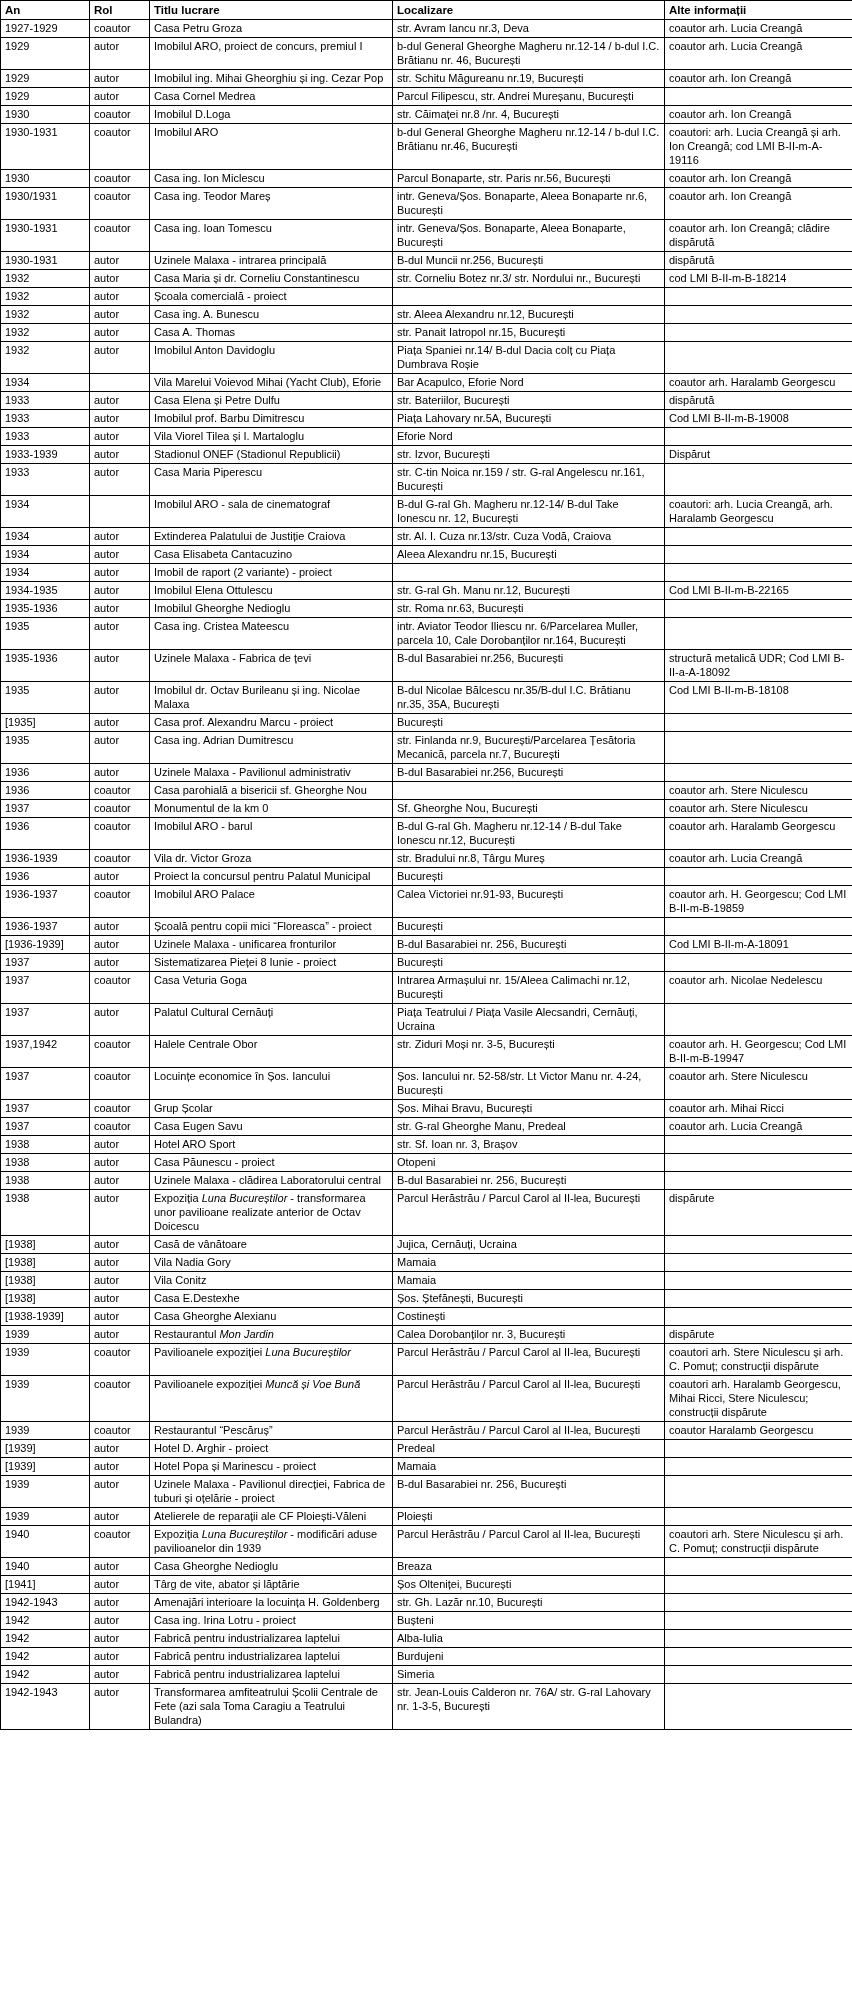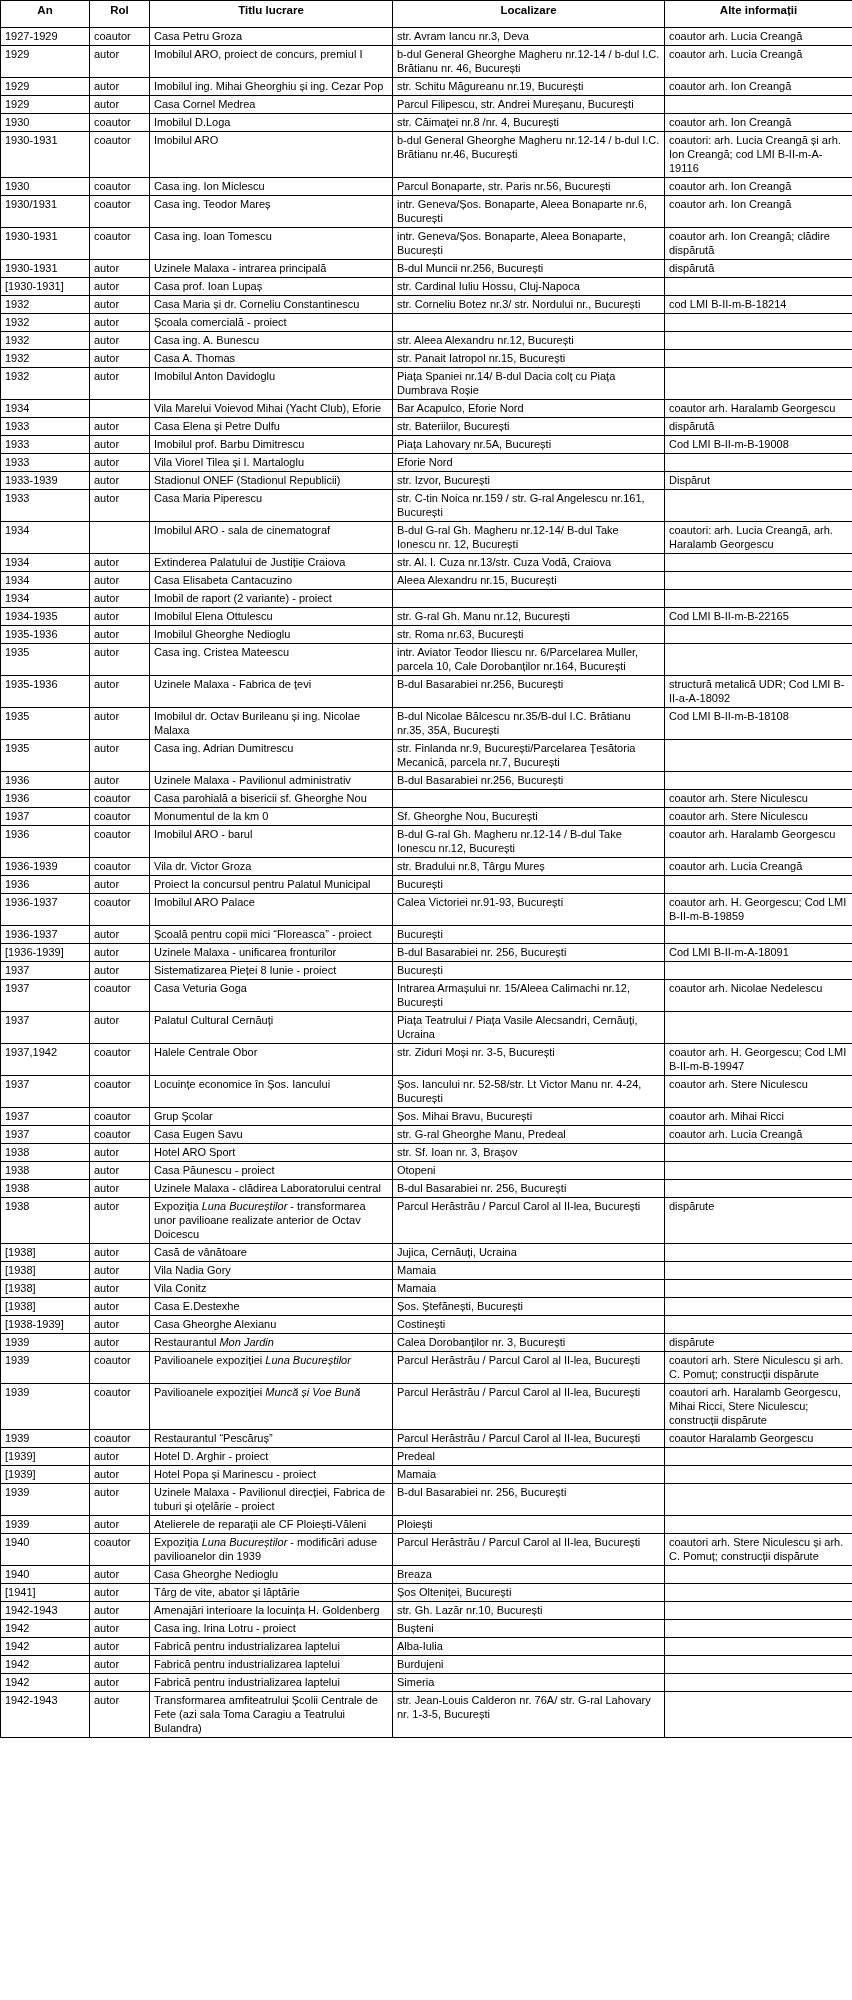--- a/index.html
+++ b/index.html
@@ -26,22 +26,21 @@
     font-size: 11px;
     line-height: 14px;
     padding: 1px 4px 2px 4px;
     overflow-wrap: break-word;
     word-wrap: break-word;
   }
   table.works th {
     font-weight: bold;
     font-size: 11.5px;
     padding-top: 2px;
-    padding-bottom: 10px;
-    text-align: center;
+    padding-bottom: 2px;
   }
   table.works i {
     font-style: italic;
   }
 </style>
 </head>
 <body>
 
 <div>
   <table class="works">
@@ -126,27 +125,20 @@
           <td>coautor arh. Ion Creangă; clădire dispărută</td>
         </tr>
         <tr>
           <td>1930-1931</td>
           <td>autor</td>
           <td>Uzinele Malaxa - intrarea principală</td>
           <td>B-dul Muncii nr.256, București</td>
           <td>dispărută</td>
         </tr>
         <tr>
-          <td>[1930-1931]</td>
-          <td>autor</td>
-          <td>Casa prof. Ioan Lupaș</td>
-          <td>str. Cardinal Iuliu Hossu, Cluj-Napoca</td>
-          <td></td>
-        </tr>
-        <tr>
           <td>1932</td>
           <td>autor</td>
           <td>Casa Maria și dr. Corneliu Constantinescu</td>
           <td>str. Corneliu Botez nr.3/ str. Nordului nr., București</td>
           <td>cod LMI B-II-m-B-18214</td>
         </tr>
         <tr>
           <td>1932</td>
           <td>autor</td>
           <td>Școala comercială - proiect</td>
@@ -271,20 +263,27 @@
           <td>Uzinele Malaxa - Fabrica de țevi</td>
           <td>B-dul Basarabiei nr.256, București</td>
           <td>structură metalică UDR; Cod LMI B-II-a-A-18092</td>
         </tr>
         <tr>
           <td>1935</td>
           <td>autor</td>
           <td>Imobilul dr. Octav Burileanu și ing. Nicolae Malaxa</td>
           <td>B-dul Nicolae Bălcescu nr.35/B-dul I.C. Brătianu nr.35, 35A, București</td>
           <td>Cod LMI B-II-m-B-18108</td>
+        </tr>
+        <tr>
+          <td>[1935]</td>
+          <td>autor</td>
+          <td>Casa prof. Alexandru Marcu - proiect</td>
+          <td>București</td>
+          <td></td>
         </tr>
         <tr>
           <td>1935</td>
           <td>autor</td>
           <td>Casa ing. Adrian Dumitrescu</td>
           <td>str. Finlanda nr.9, București/Parcelarea Țesătoria Mecanică, parcela nr.7, București</td>
           <td></td>
         </tr>
         <tr>
           <td>1936</td>

